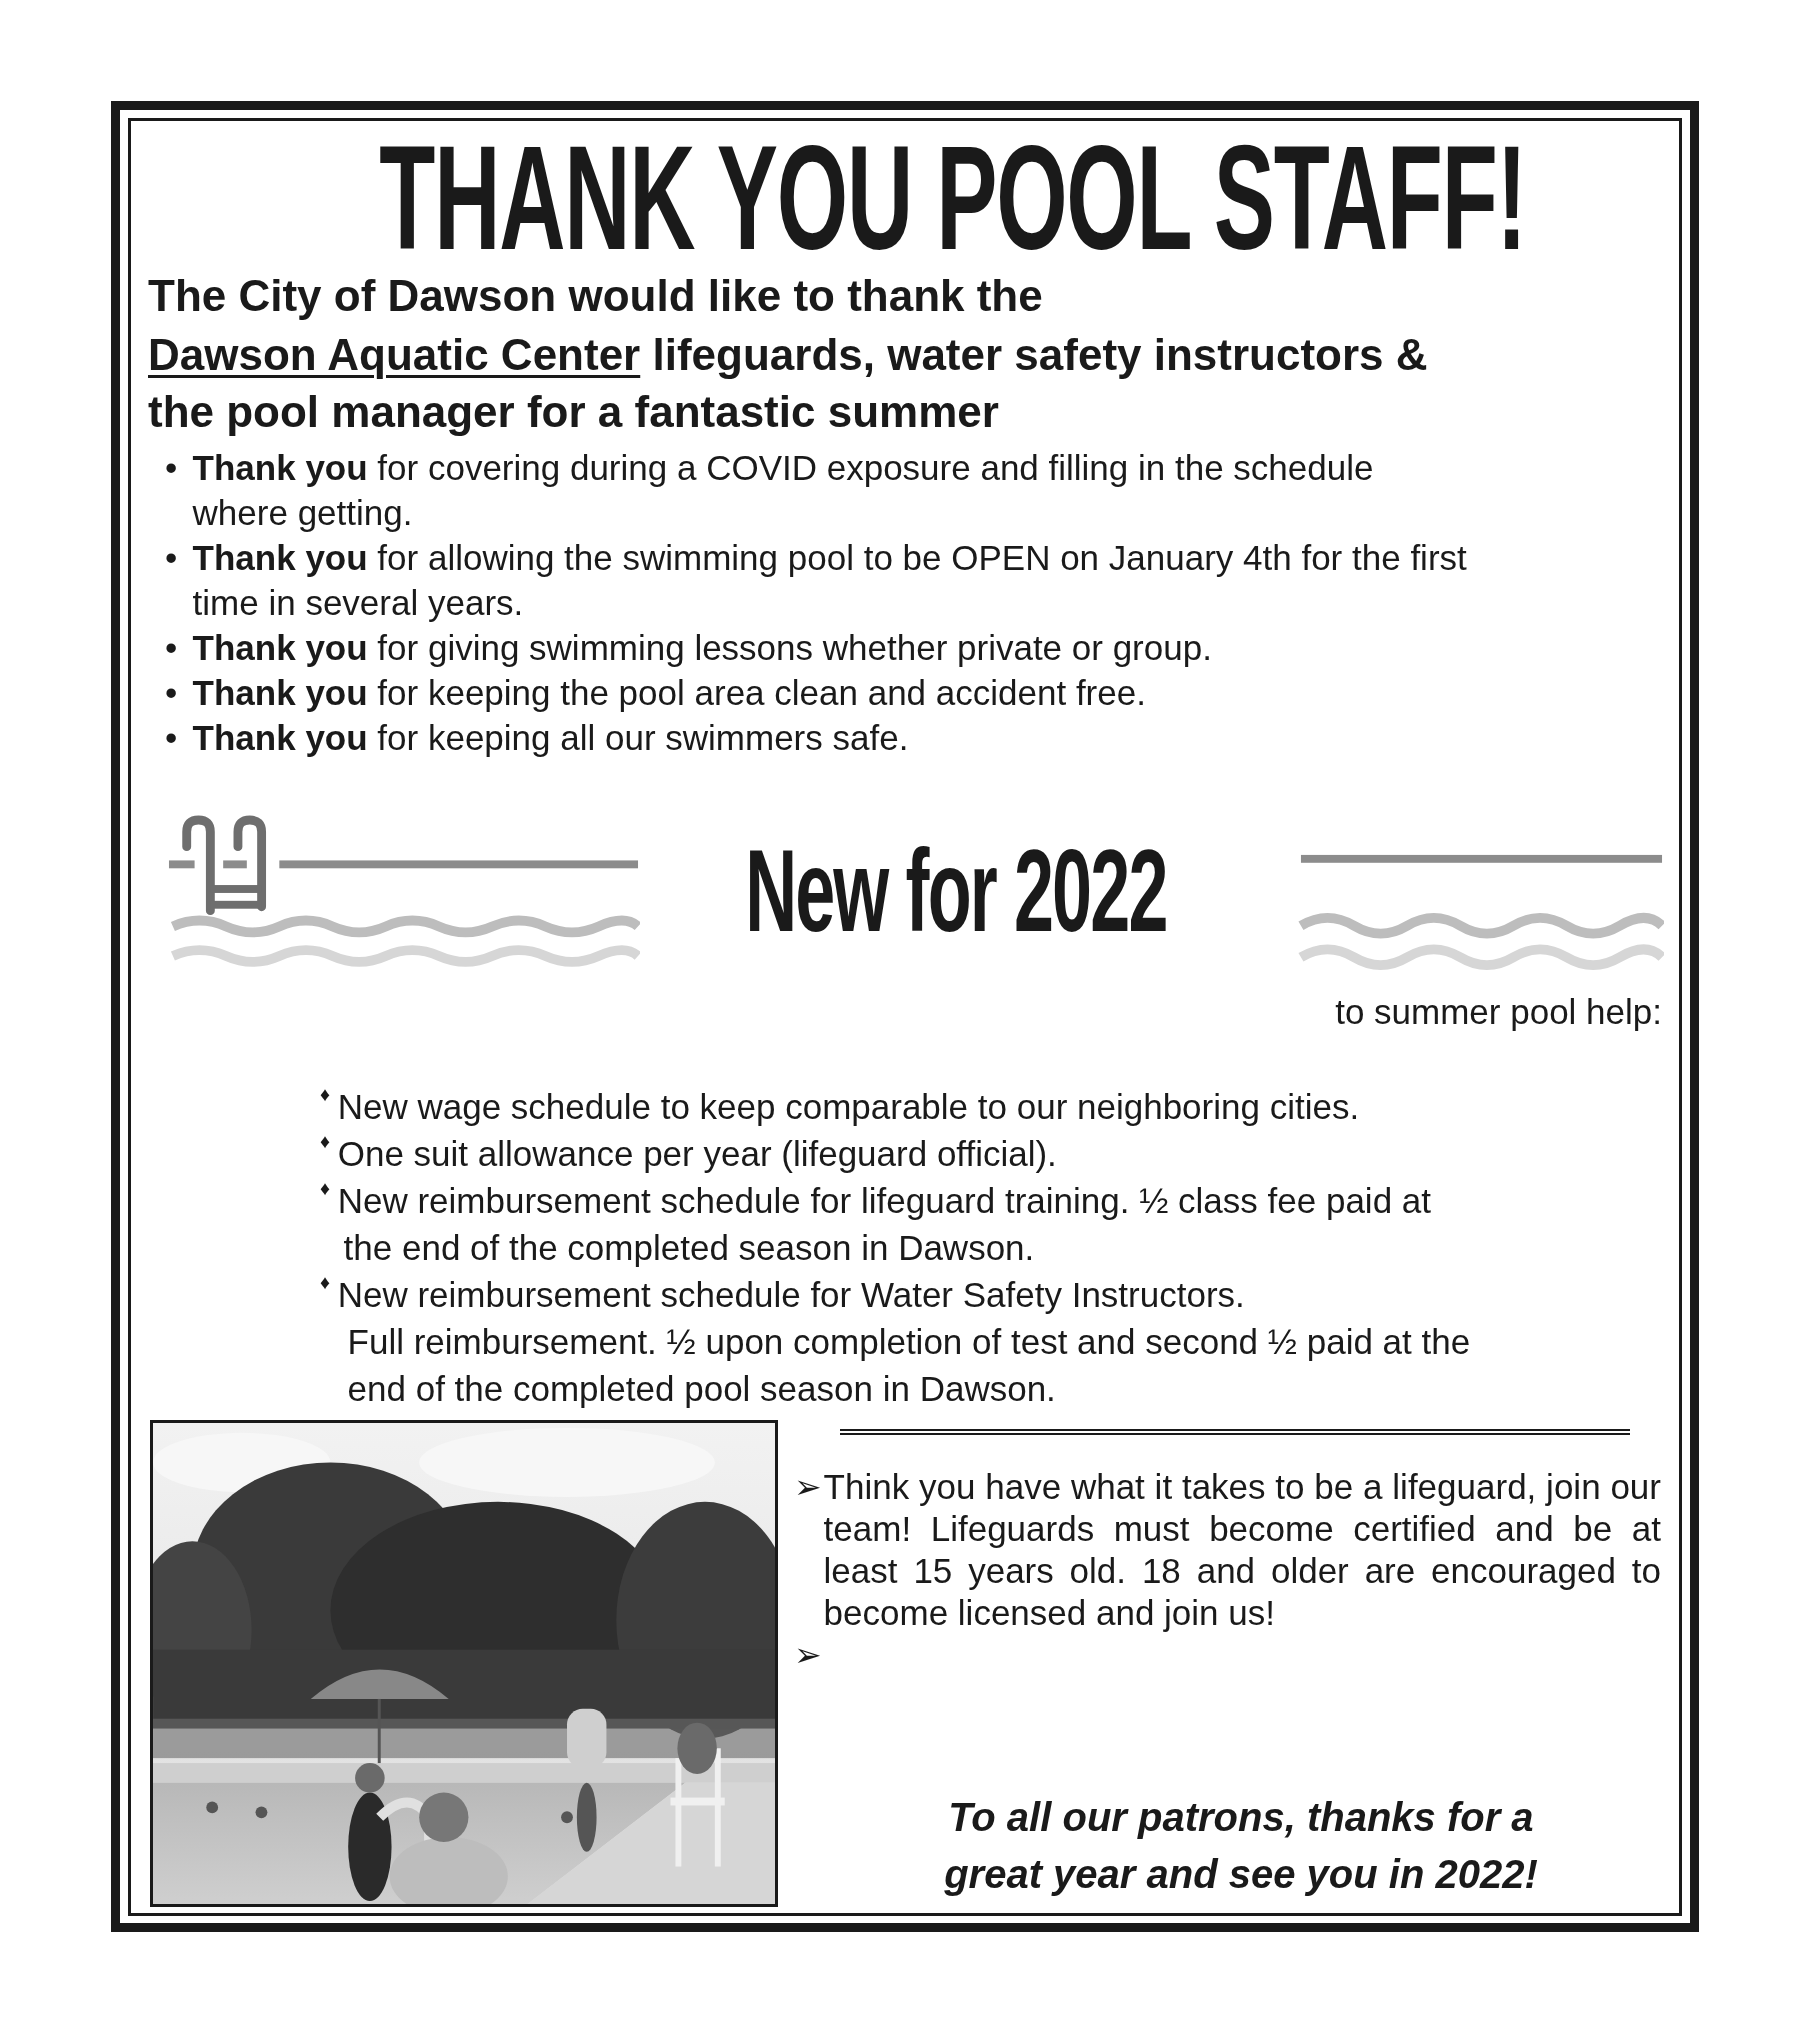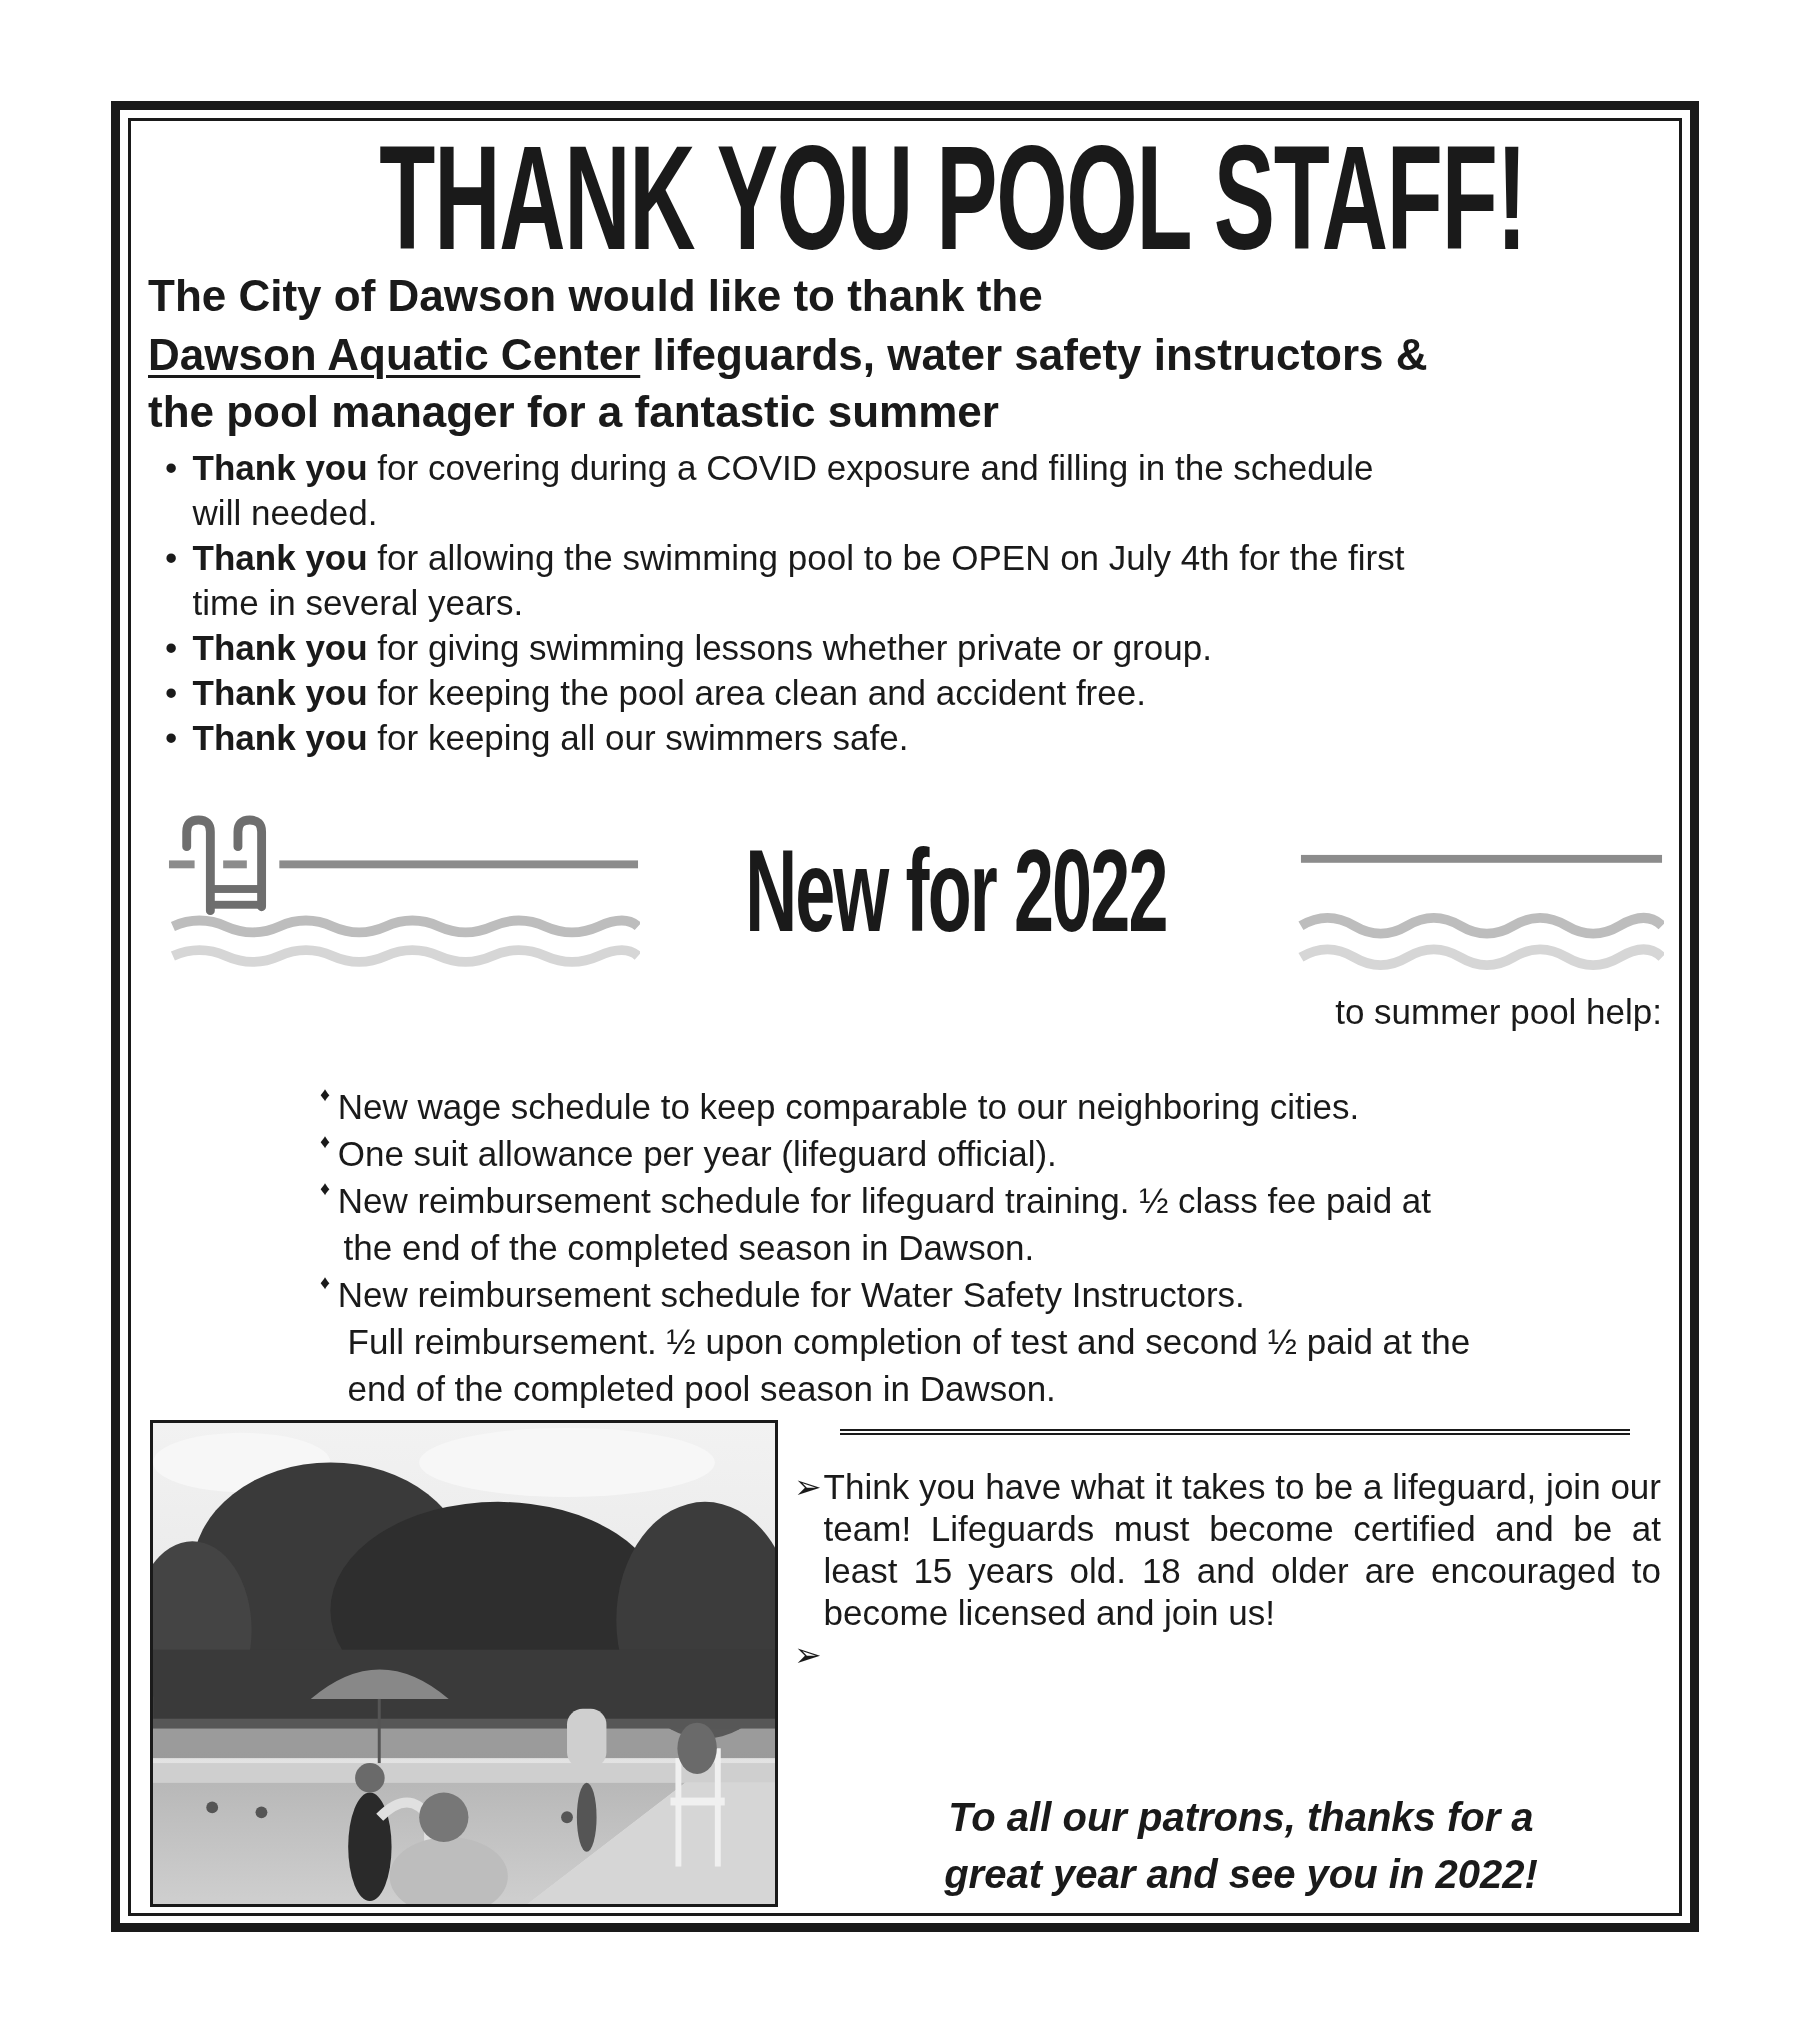--- a/index.html
+++ b/index.html
@@ -228,25 +228,25 @@
 <div class="subtitle" style="top:266px;">The City of Dawson would like to thank the</div>
 <div class="subtitle" style="top:325px;">
   <u>Dawson Aquatic Center</u><span> lifeguards, water safety instructors &amp;</span>
 </div>
 <div class="subtitle" style="top:382px;">the pool manager for a fantastic summer</div>
 
 <div class="thank-list">
   <div class="thank-item">
     <span class="bullet">•</span>
     <b>Thank you</b><span> for covering during a COVID exposure and filling in the schedule</span><br>
-    <span>will needed.</span>
-  </div>
-  <div class="thank-item">
-    <span class="bullet">•</span>
-    <b>Thank you</b><span> for allowing the swimming pool to be OPEN on July 4th for the first</span><br>
+    <span>where getting.</span>
+  </div>
+  <div class="thank-item">
+    <span class="bullet">•</span>
+    <b>Thank you</b><span> for allowing the swimming pool to be OPEN on January 4th for the first</span><br>
     <span>time in several years.</span>
   </div>
   <div class="thank-item">
     <span class="bullet">•</span>
     <b>Thank you</b><span> for giving swimming lessons whether private or group.</span>
   </div>
   <div class="thank-item">
     <span class="bullet">•</span>
     <b>Thank you</b><span> for keeping the pool area clean and accident free.</span>
   </div>

